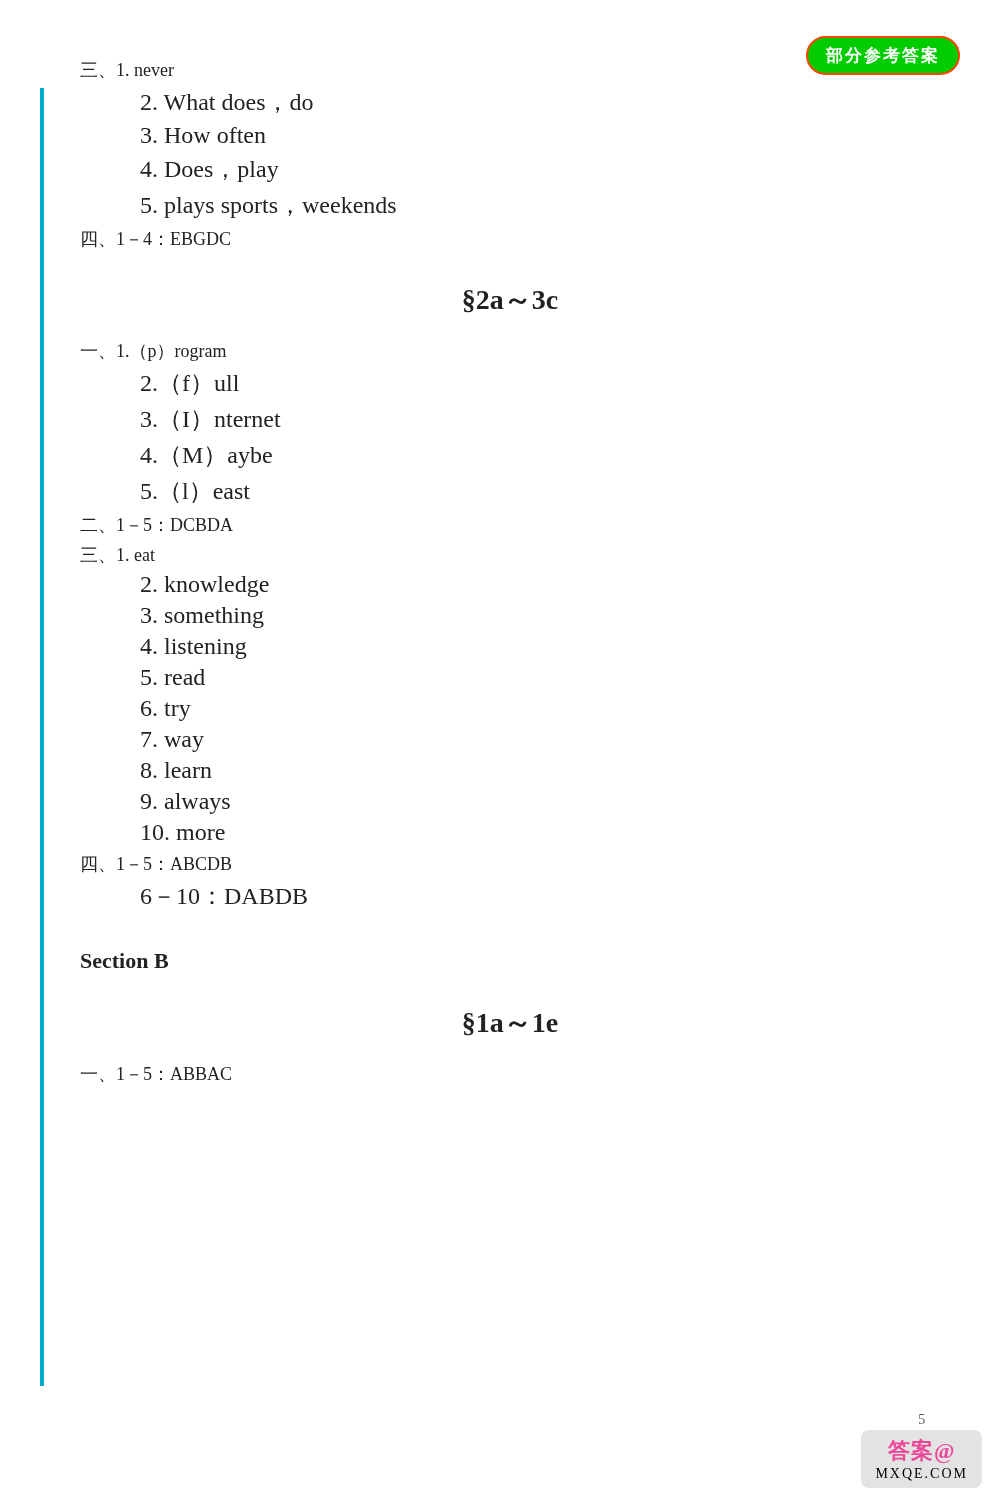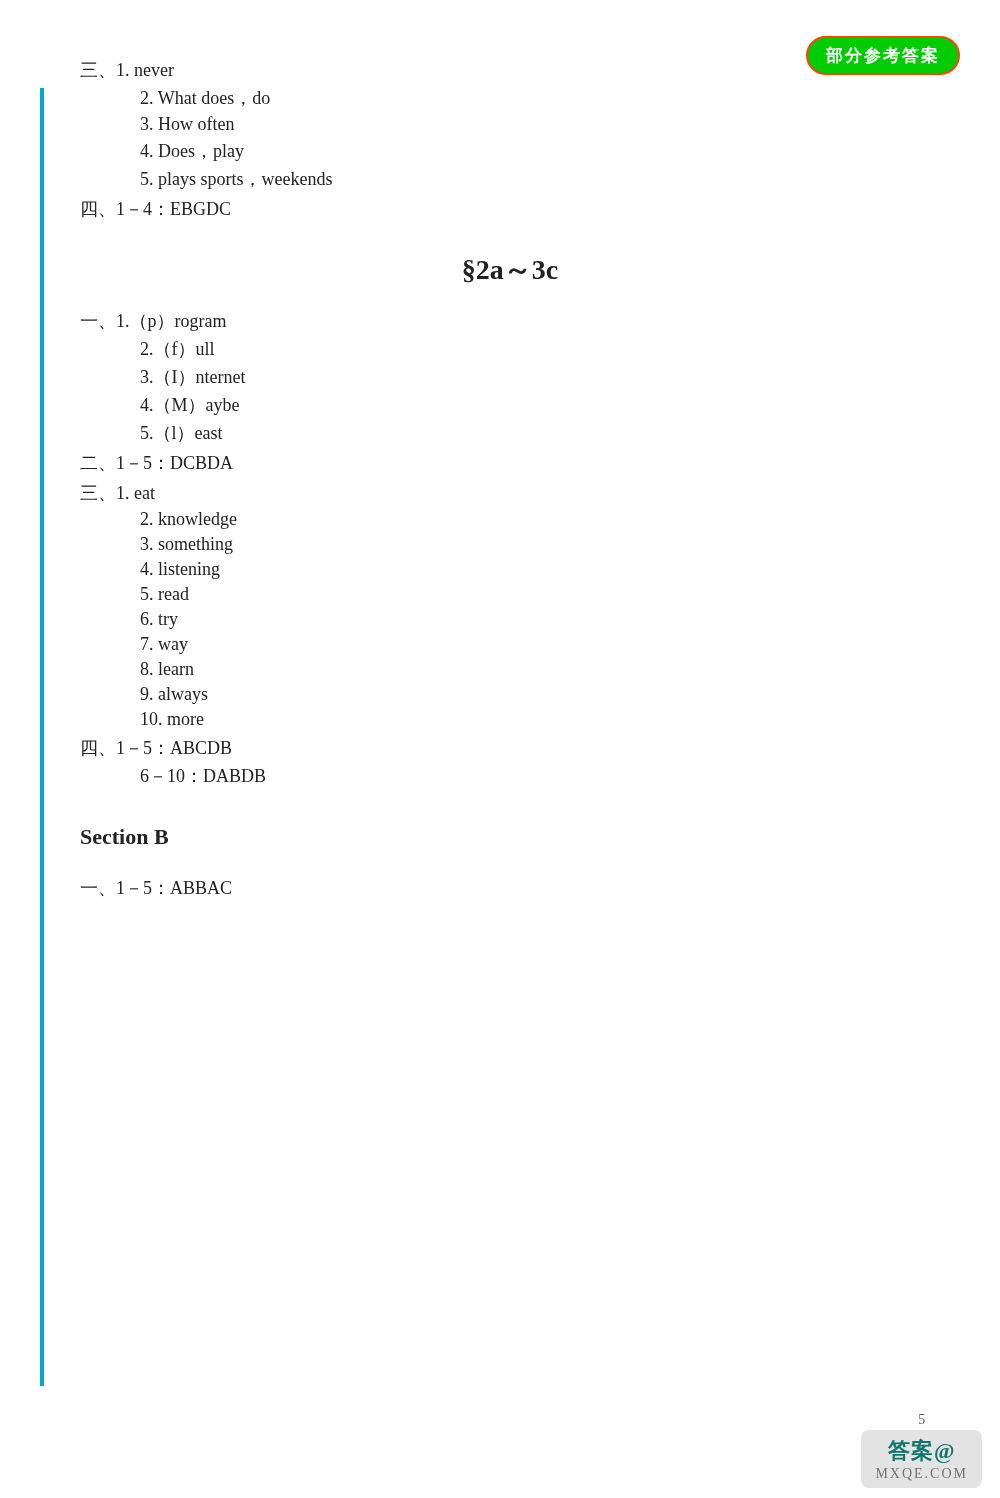--- a/index.html
+++ b/index.html
@@ -72,21 +72,21 @@
     .group-title {
       font-size: 18px;
       font-family: "SimSun", "STSong", serif;
       margin-bottom: 4px;
       margin-left: 0px;
     }
 
     .item {
       margin-left: 60px;
       margin-bottom: 4px;
-      font-size: 18px;
+      font-size: 24px;
       font-family: "Times New Roman", serif;
     }
 
     .watermark {
       position: absolute;
       bottom: 18px;
       right: 18px;
       display: flex;
       flex-direction: column;
       align-items: center;
@@ -103,28 +103,28 @@
       border-radius: 8px;
       padding: 6px 14px;
       display: flex;
       flex-direction: column;
       align-items: center;
     }
 
     .watermark-text1 {
       font-size: 22px;
       font-weight: bold;
-      color: #0f766e;
+      color: #ec4899;
       font-family: "SimSun", serif;
       letter-spacing: 1px;
     }
 
     .watermark-text2 {
       font-size: 14px;
-      color: #737373;
+      color: #000000;
       letter-spacing: 2px;
       font-family: "Times New Roman", serif;
     }
 
     .content-area {
       margin-left: 20px;
       padding-top: 10px;
     }
   </style>
 </head>
@@ -177,20 +177,21 @@
       <div class="item">10. more</div>
     </div>
 
     <div class="group">
       <div class="group-title">四、1－5：ABCDB</div>
       <div class="item">6－10：DABDB</div>
     </div>
 
     <div class="section-header-bold">Section B</div>
 
+    <div class="section-header">§1a～1e</div>
 
     <div class="group">
       <div class="group-title">一、1－5：ABBAC</div>
     </div>
 
   </div>
 
   <div class="watermark">
     <div class="watermark-num">5</div>
     <div class="watermark-box">

